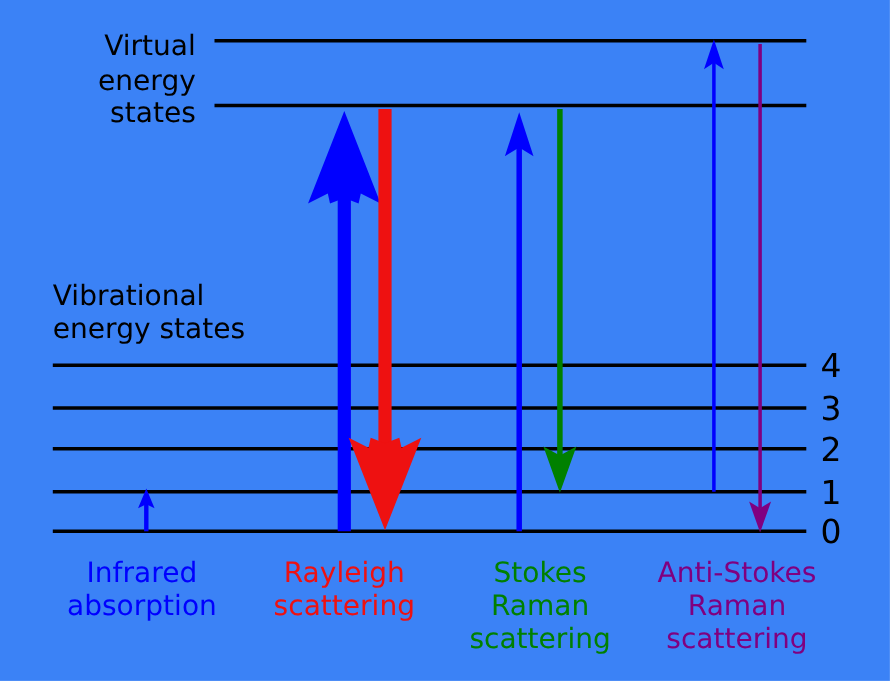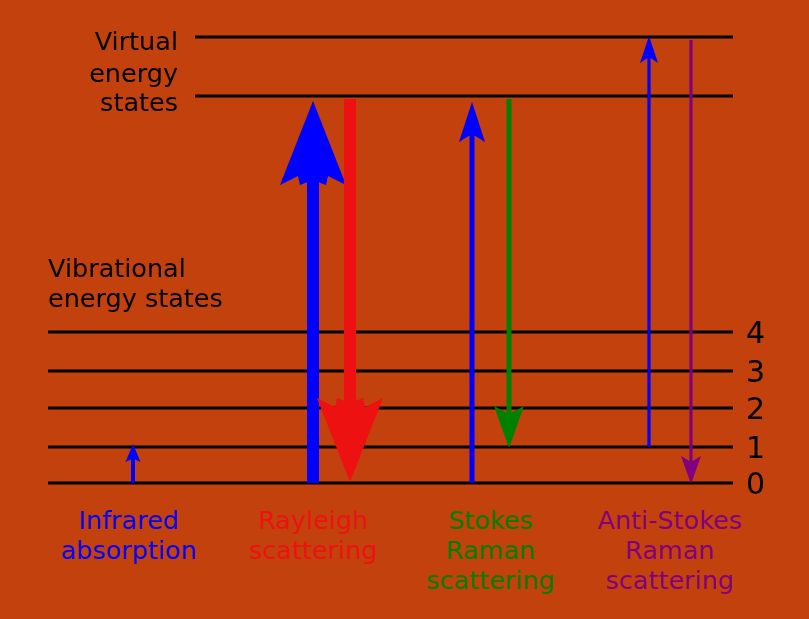--- a/index.html
+++ b/index.html
@@ -10,21 +10,21 @@
   body {
     width: 809px;
     height: 619px;
     font-family: "DejaVu Sans", sans-serif;
     overflow: hidden;
   }
   #diagram-root {
     position: relative;
     width: 809px;
     height: 619px;
-    background: #c2410c;
+    background: #3b82f6;
   }
   svg#energy-diagram {
     display: block;
     width: 809px;
     height: 619px;
   }
   .lvl-line {
     stroke: #000000;
     stroke-width: 3.2;
     stroke-linecap: butt;

